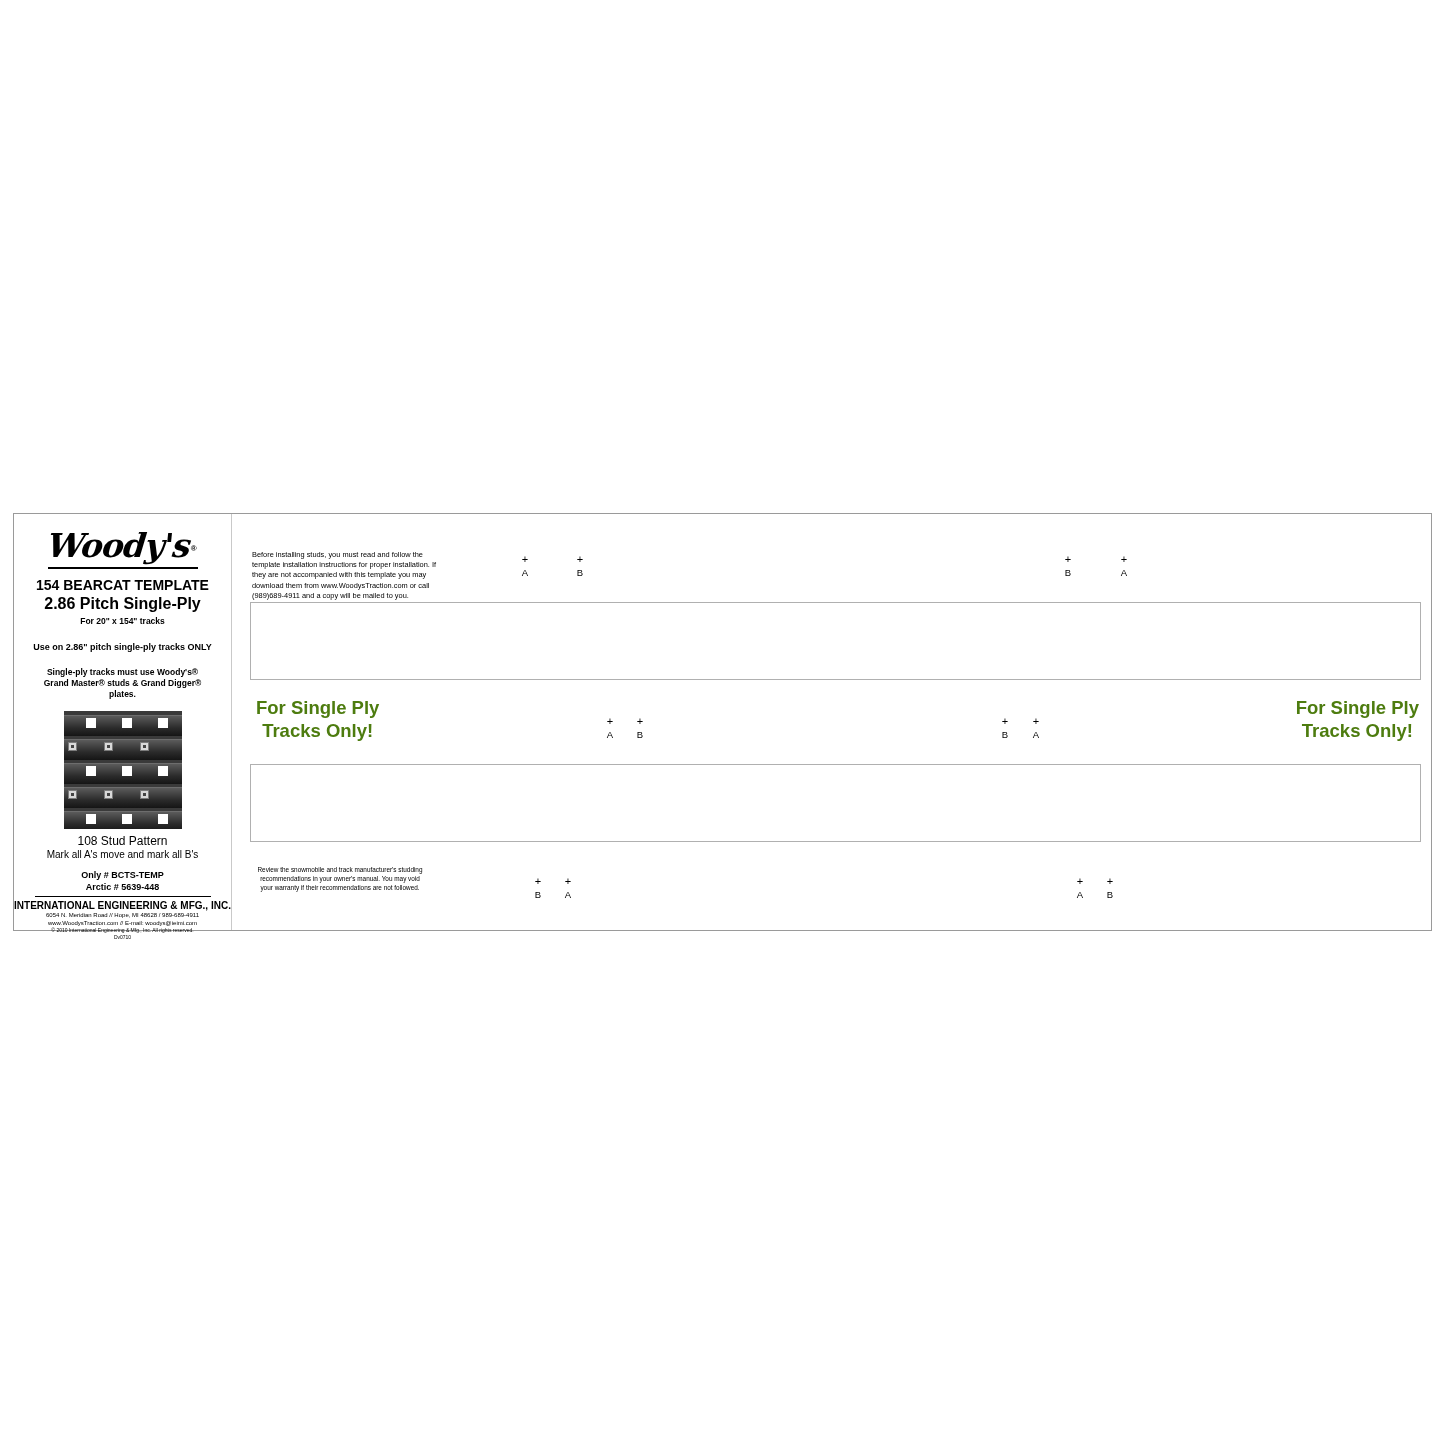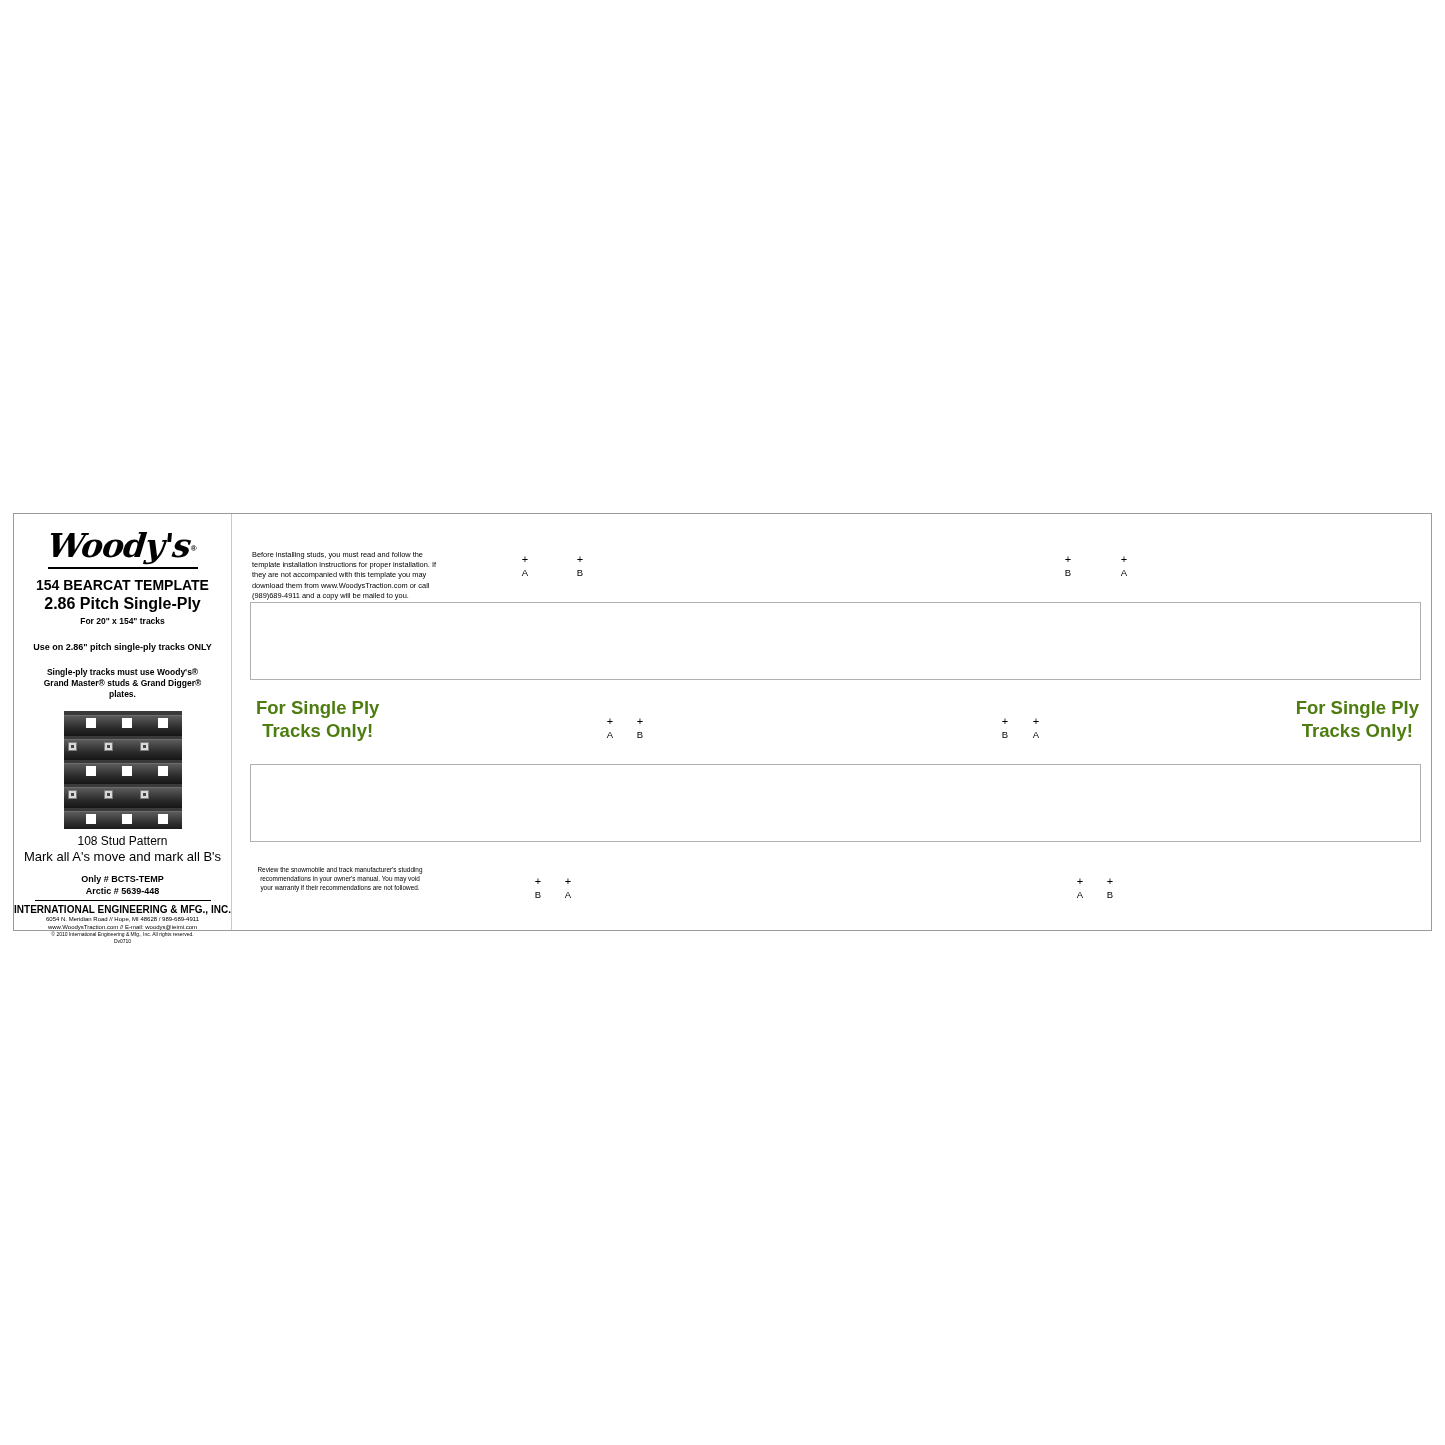--- a/index.html
+++ b/index.html
@@ -130,21 +130,21 @@
   }
 
   #photo-cap-1 {
     text-align: center;
     font-size: 12px;
     margin-top: 5px;
     color: #000;
   }
   #photo-cap-2 {
     text-align: center;
-    font-size: 13px;
+    font-size: 10px;
     margin-top: 1px;
     color: #000;
   }
 
   #part-no, #arctic-no {
     text-align: center;
     font-size: 9px;
     font-weight: bold;
     color: #000;
   }

